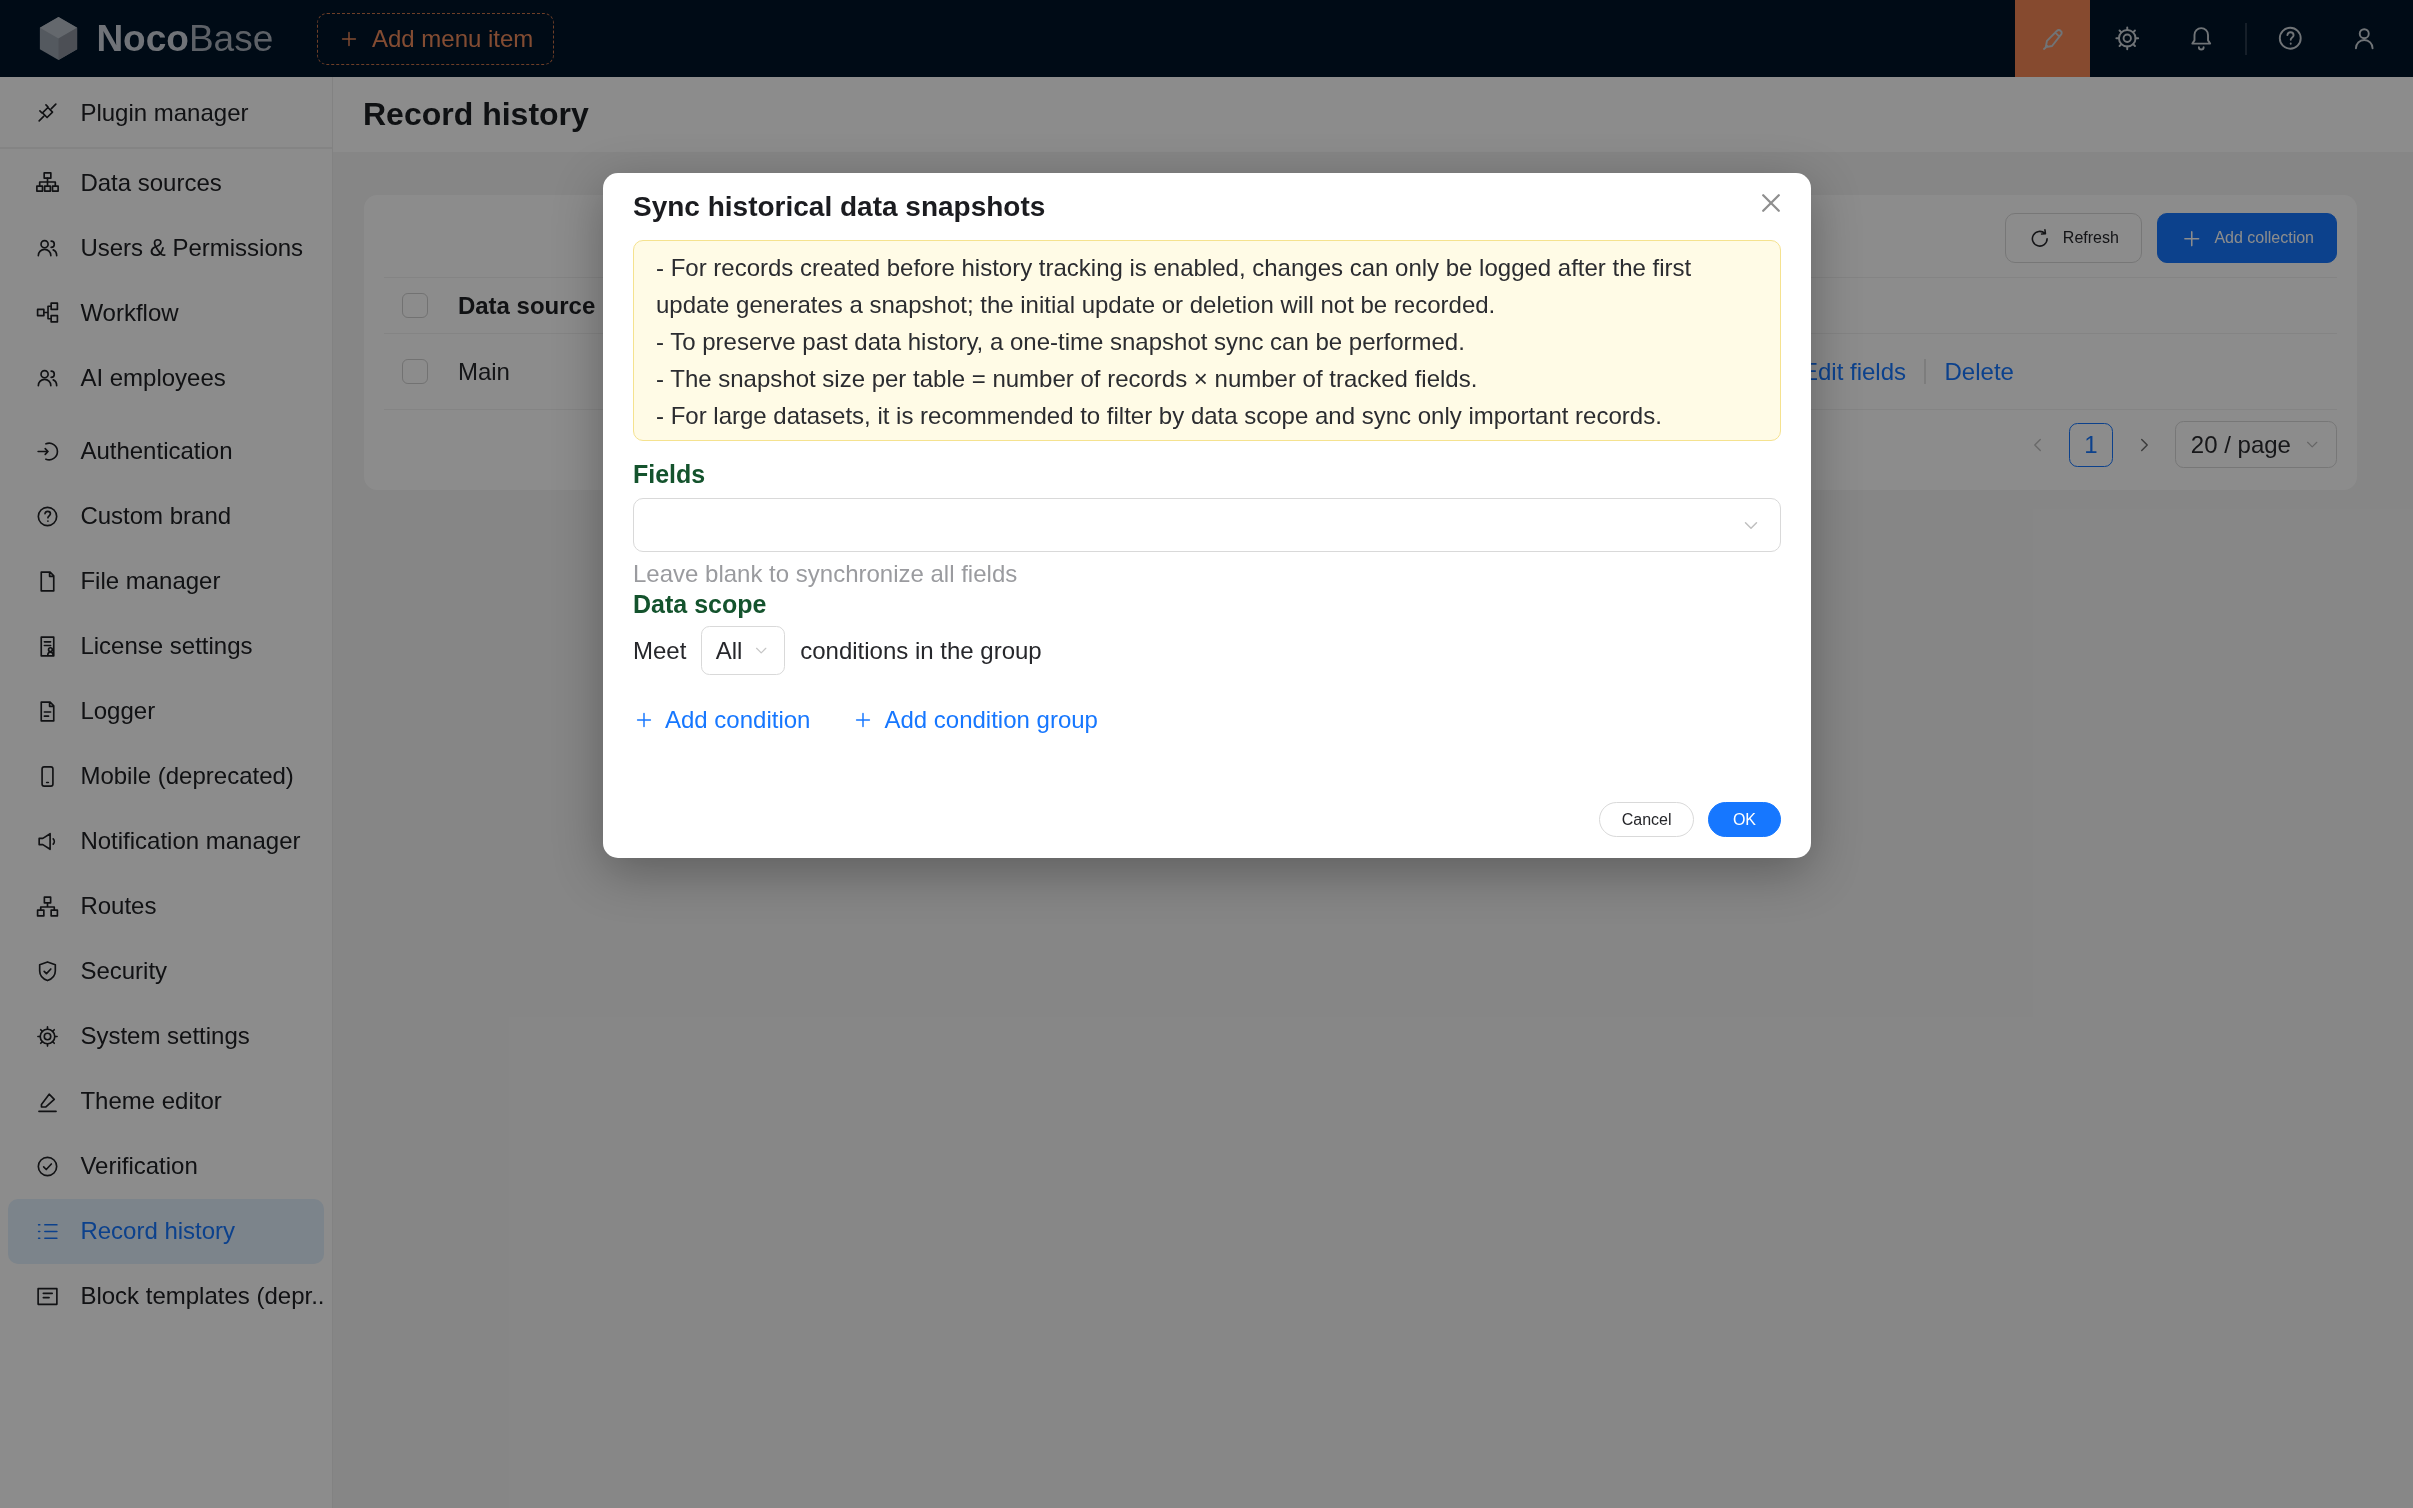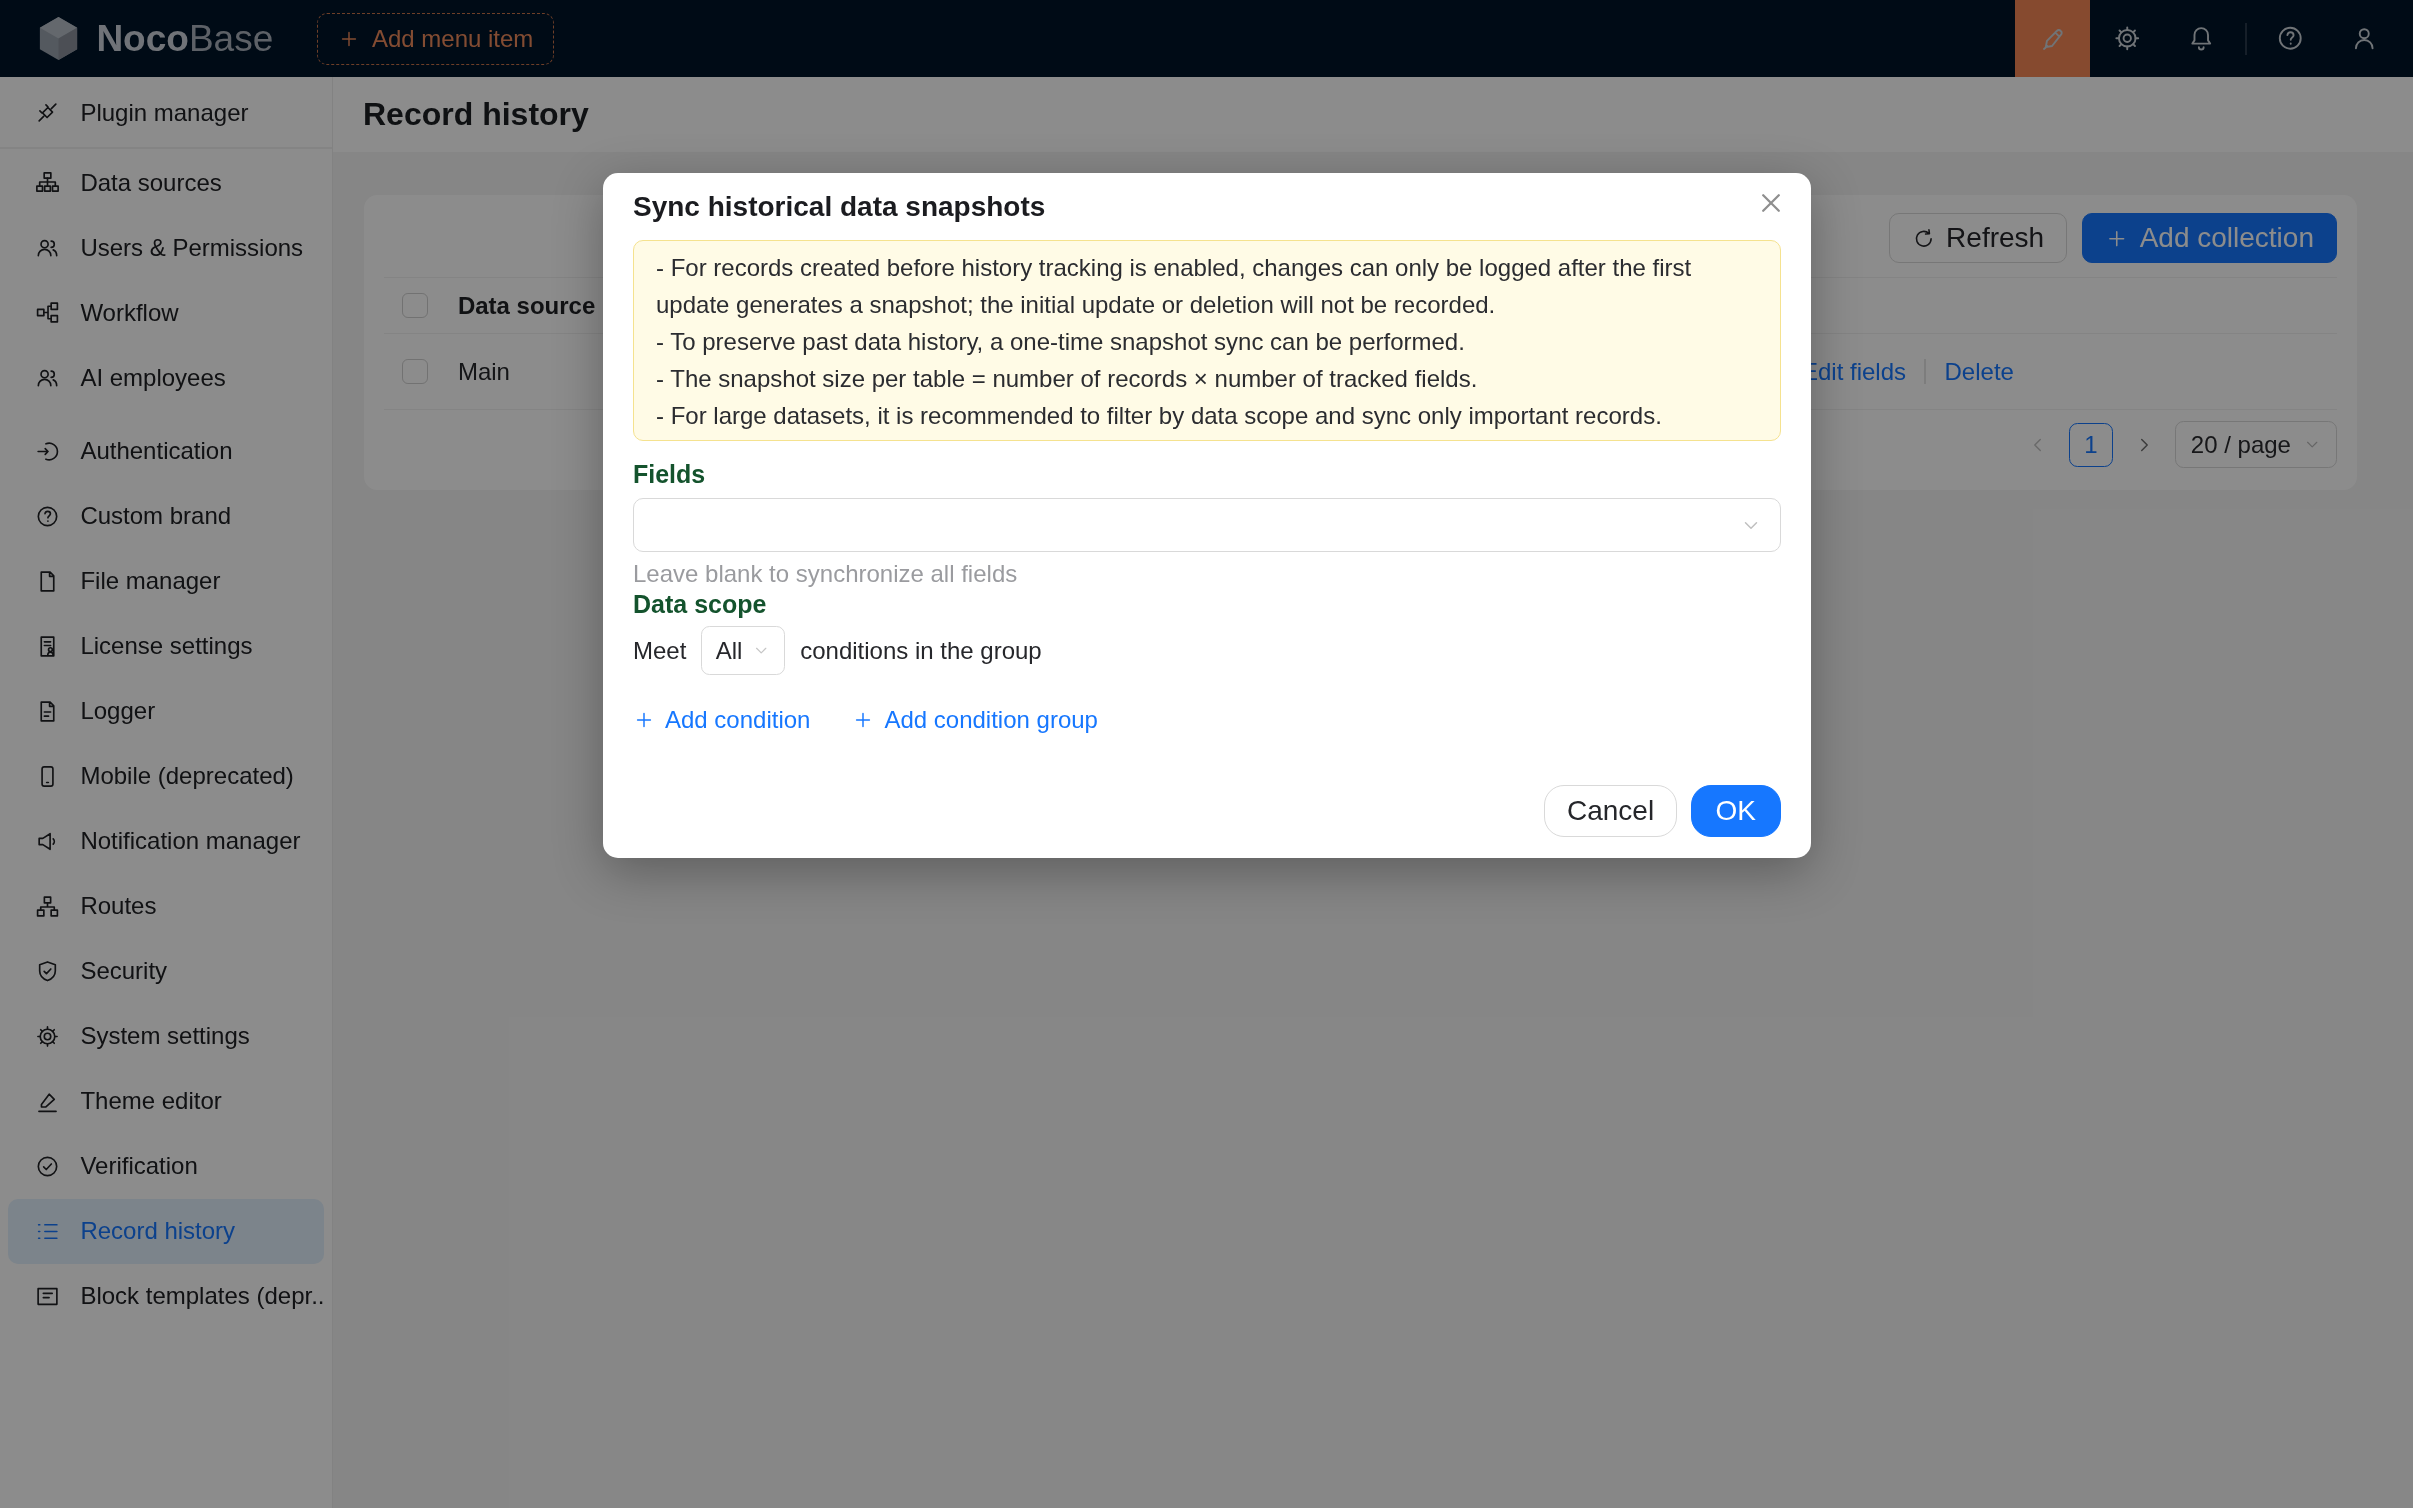--- a/index.html
+++ b/index.html
@@ -40,21 +40,21 @@
   .side-divider{height:1.7px;background:#f0f0f0;margin:1.7px 0;}
 
   
   .page-header{position:absolute;left:333px;top:77px;right:0;height:75px;background:#fff;
     display:flex;align-items:center;}
   .page-title{margin:0 0 0 30px;font-size:32px;font-weight:700;color:#1c1f23;}
   .card{position:absolute;left:364px;top:195px;width:1993px;height:295px;background:#fff;
     border-radius:13.4px;}
   .toolbar{position:absolute;right:20px;top:18.4px;display:flex;gap:15px;}
   .btn{height:50px;padding:0 22px;border-radius:10px;border:1.7px solid #d9d9d9;background:#fff;
-    font-size:28px;color:#25262a;display:inline-flex;align-items:center;gap:11px;
+    font-size:16px;color:#25262a;display:inline-flex;align-items:center;gap:11px;
     font-family:inherit;cursor:pointer;box-sizing:border-box;}
   .btn svg{width:23.5px;height:23.5px;}
   .btn.primary{background:#1677ff;border-color:#1677ff;color:#fff;}
   .table{position:absolute;left:20px;right:20px;top:82px;}
   .thead{height:55px;border-top:1.7px solid #f0f0f0;border-bottom:1.7px solid #f0f0f0;
     display:flex;align-items:center;font-weight:700;font-size:24px;color:#202226;}
   .trow{height:75px;border-bottom:1.7px solid #f0f0f0;display:flex;align-items:center;
     font-size:24px;color:#26272b;position:relative;}
   .cb{width:23.5px;height:23.5px;border:1.7px solid #cfcfcf;border-radius:5.9px;
     margin:0 30px 0 18.4px;background:#fff;flex:0 0 auto;cursor:pointer;}
@@ -93,21 +93,21 @@
   .select .chev svg{width:22px;height:22px;}
   .helper{position:absolute;left:30px;top:387px;color:#9a9b9f;}
   .meet-row{position:absolute;left:30px;top:453px;display:flex;align-items:center;gap:15px;}
   .mini-select{height:49px;border:1.7px solid #d9d9d9;border-radius:8.4px;display:inline-flex;
     align-items:center;gap:10px;padding:0 13.4px;color:#26272b;box-sizing:border-box;cursor:pointer;}
   .mini-select svg{width:18.4px;height:18.4px;color:#c6c6c6;}
   .links{position:absolute;left:30px;top:533px;display:flex;gap:42px;}
   .links a{color:#1677ff;display:inline-flex;align-items:center;gap:10px;font-size:24px;}
   .links svg{width:22px;height:22px;}
   .modal-footer{position:absolute;right:30px;bottom:21px;display:flex;gap:13.4px;}
-  .modal-footer .btn{height:52px;border-radius:20px;}
+  .modal-footer .btn{height:35px;border-radius:20px;}
   .modal-footer .btn.primary{padding:0 24px;}
 </style>
 </head>
 <body>
 
 <div class="screen">
 
   <header class="navbar">
     <div class="logo">
       <span class="logo-mark">

